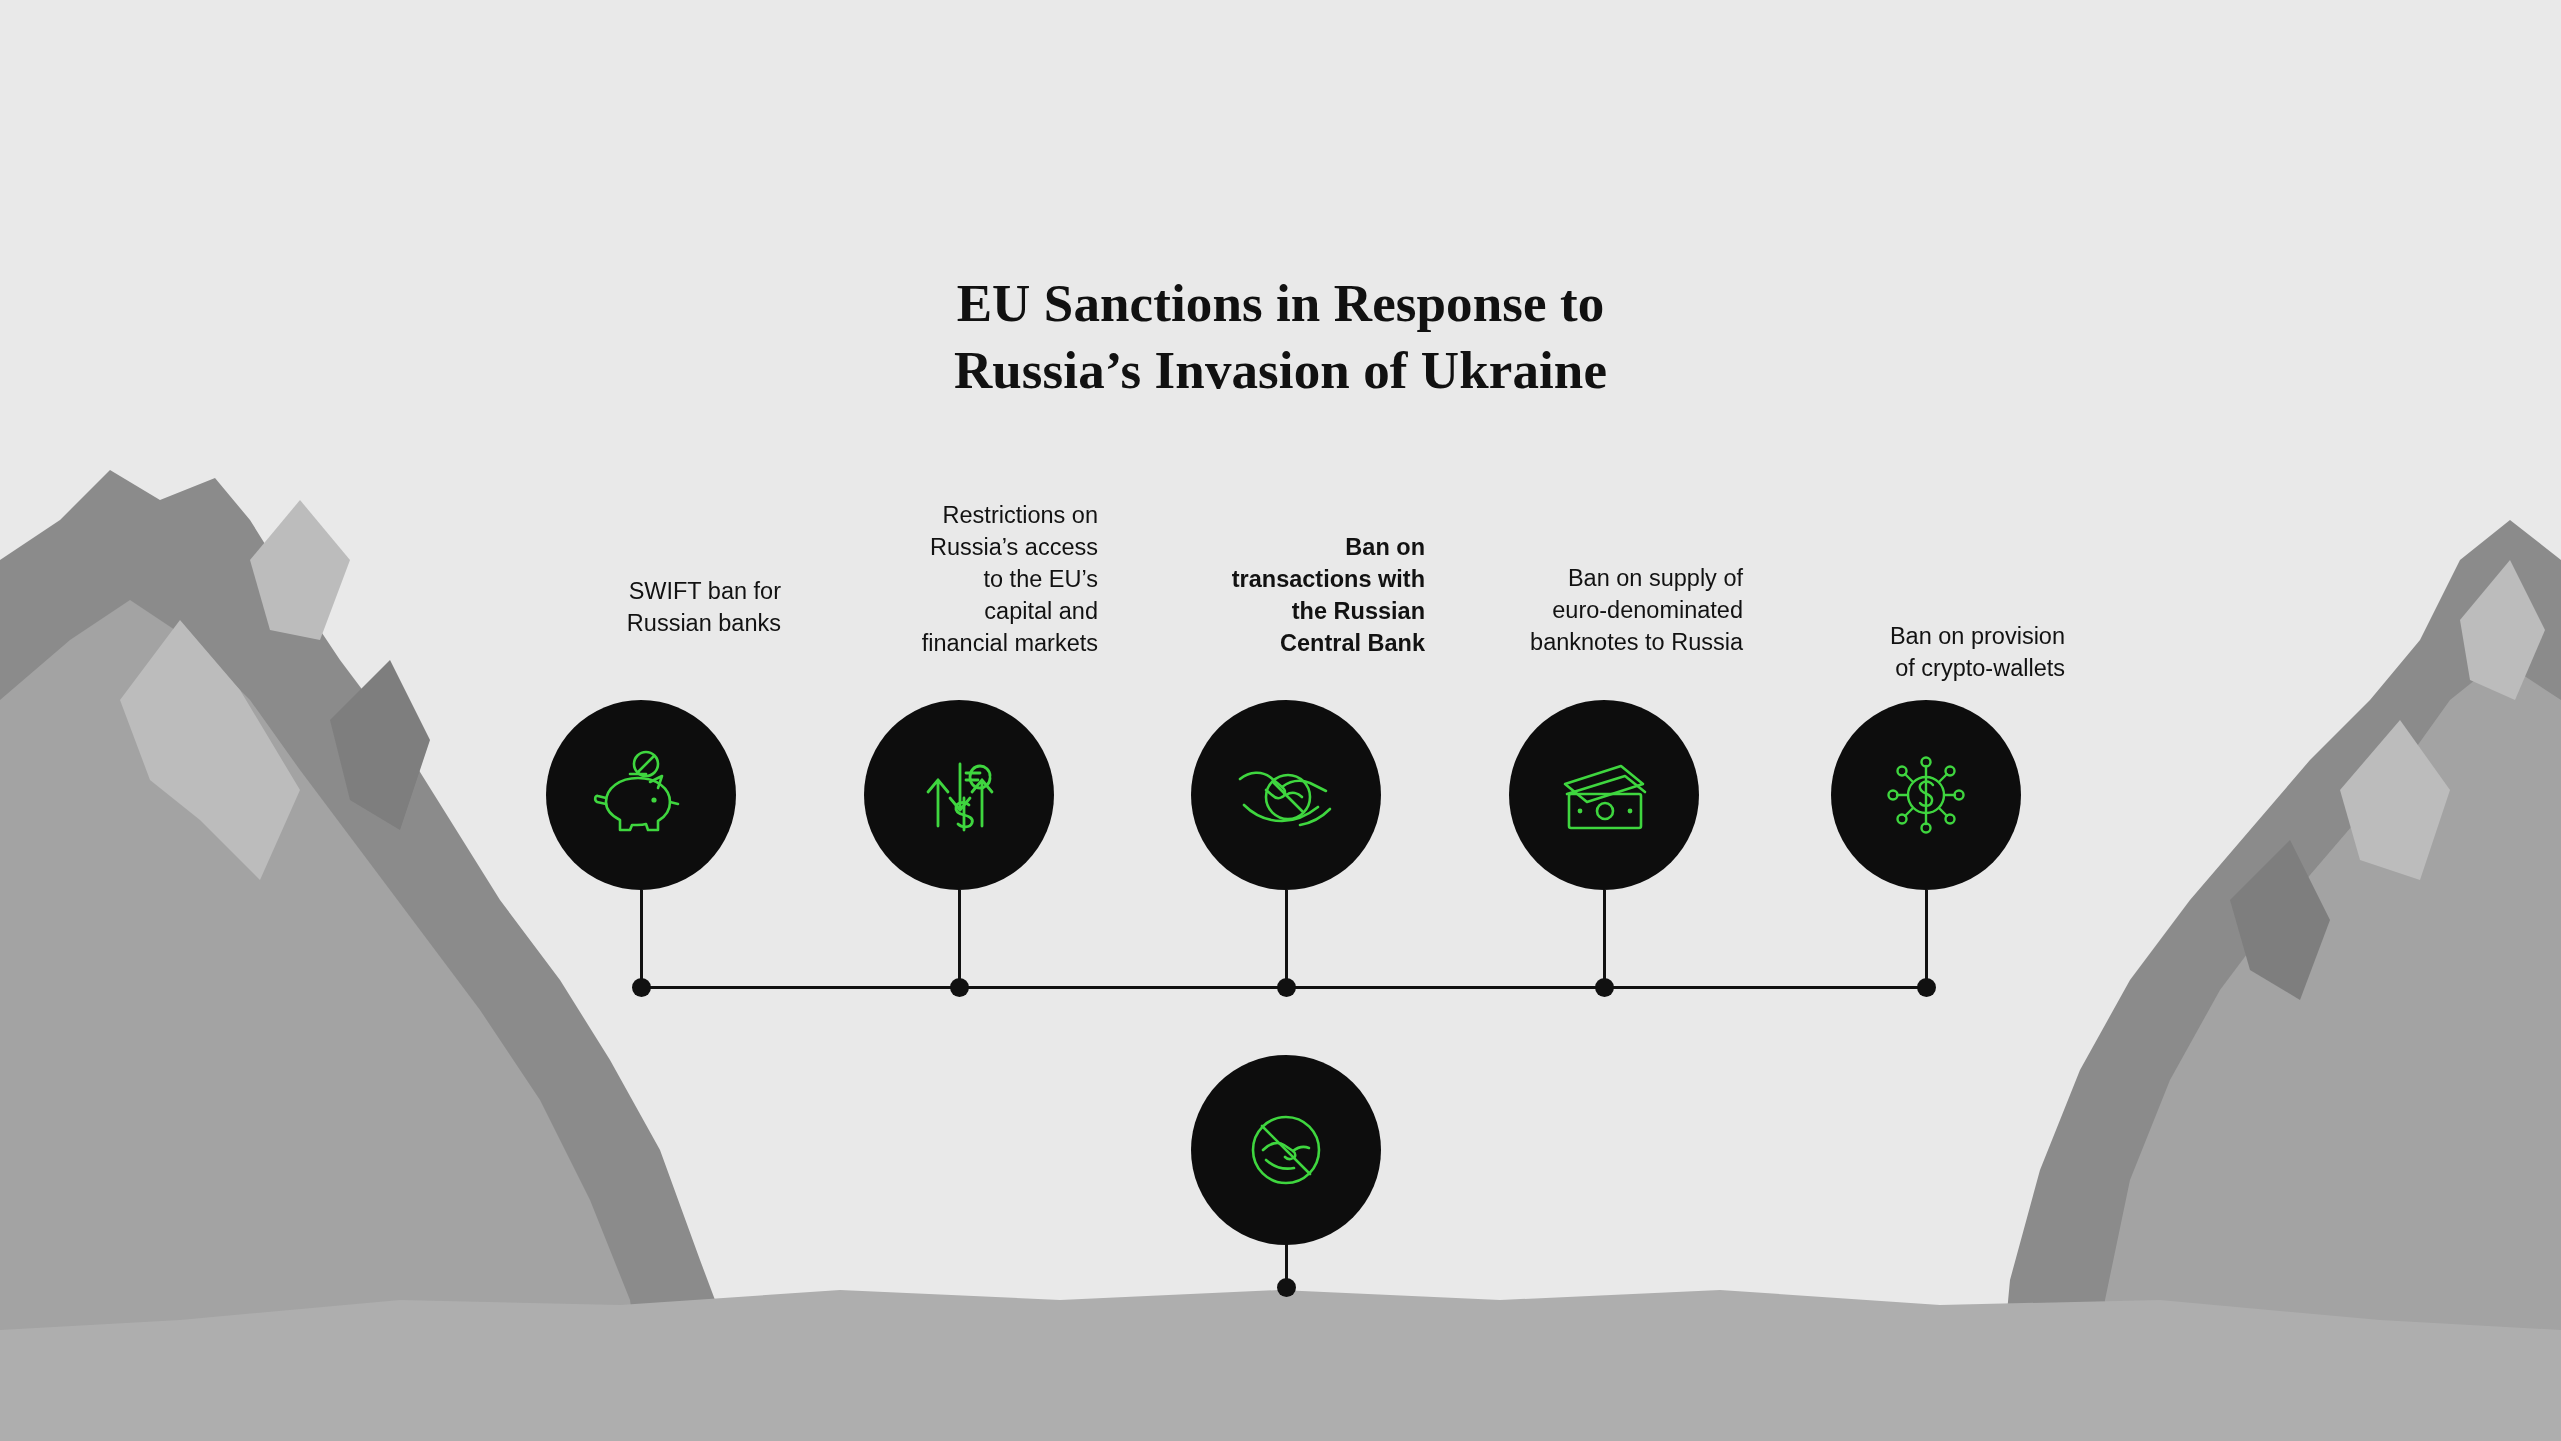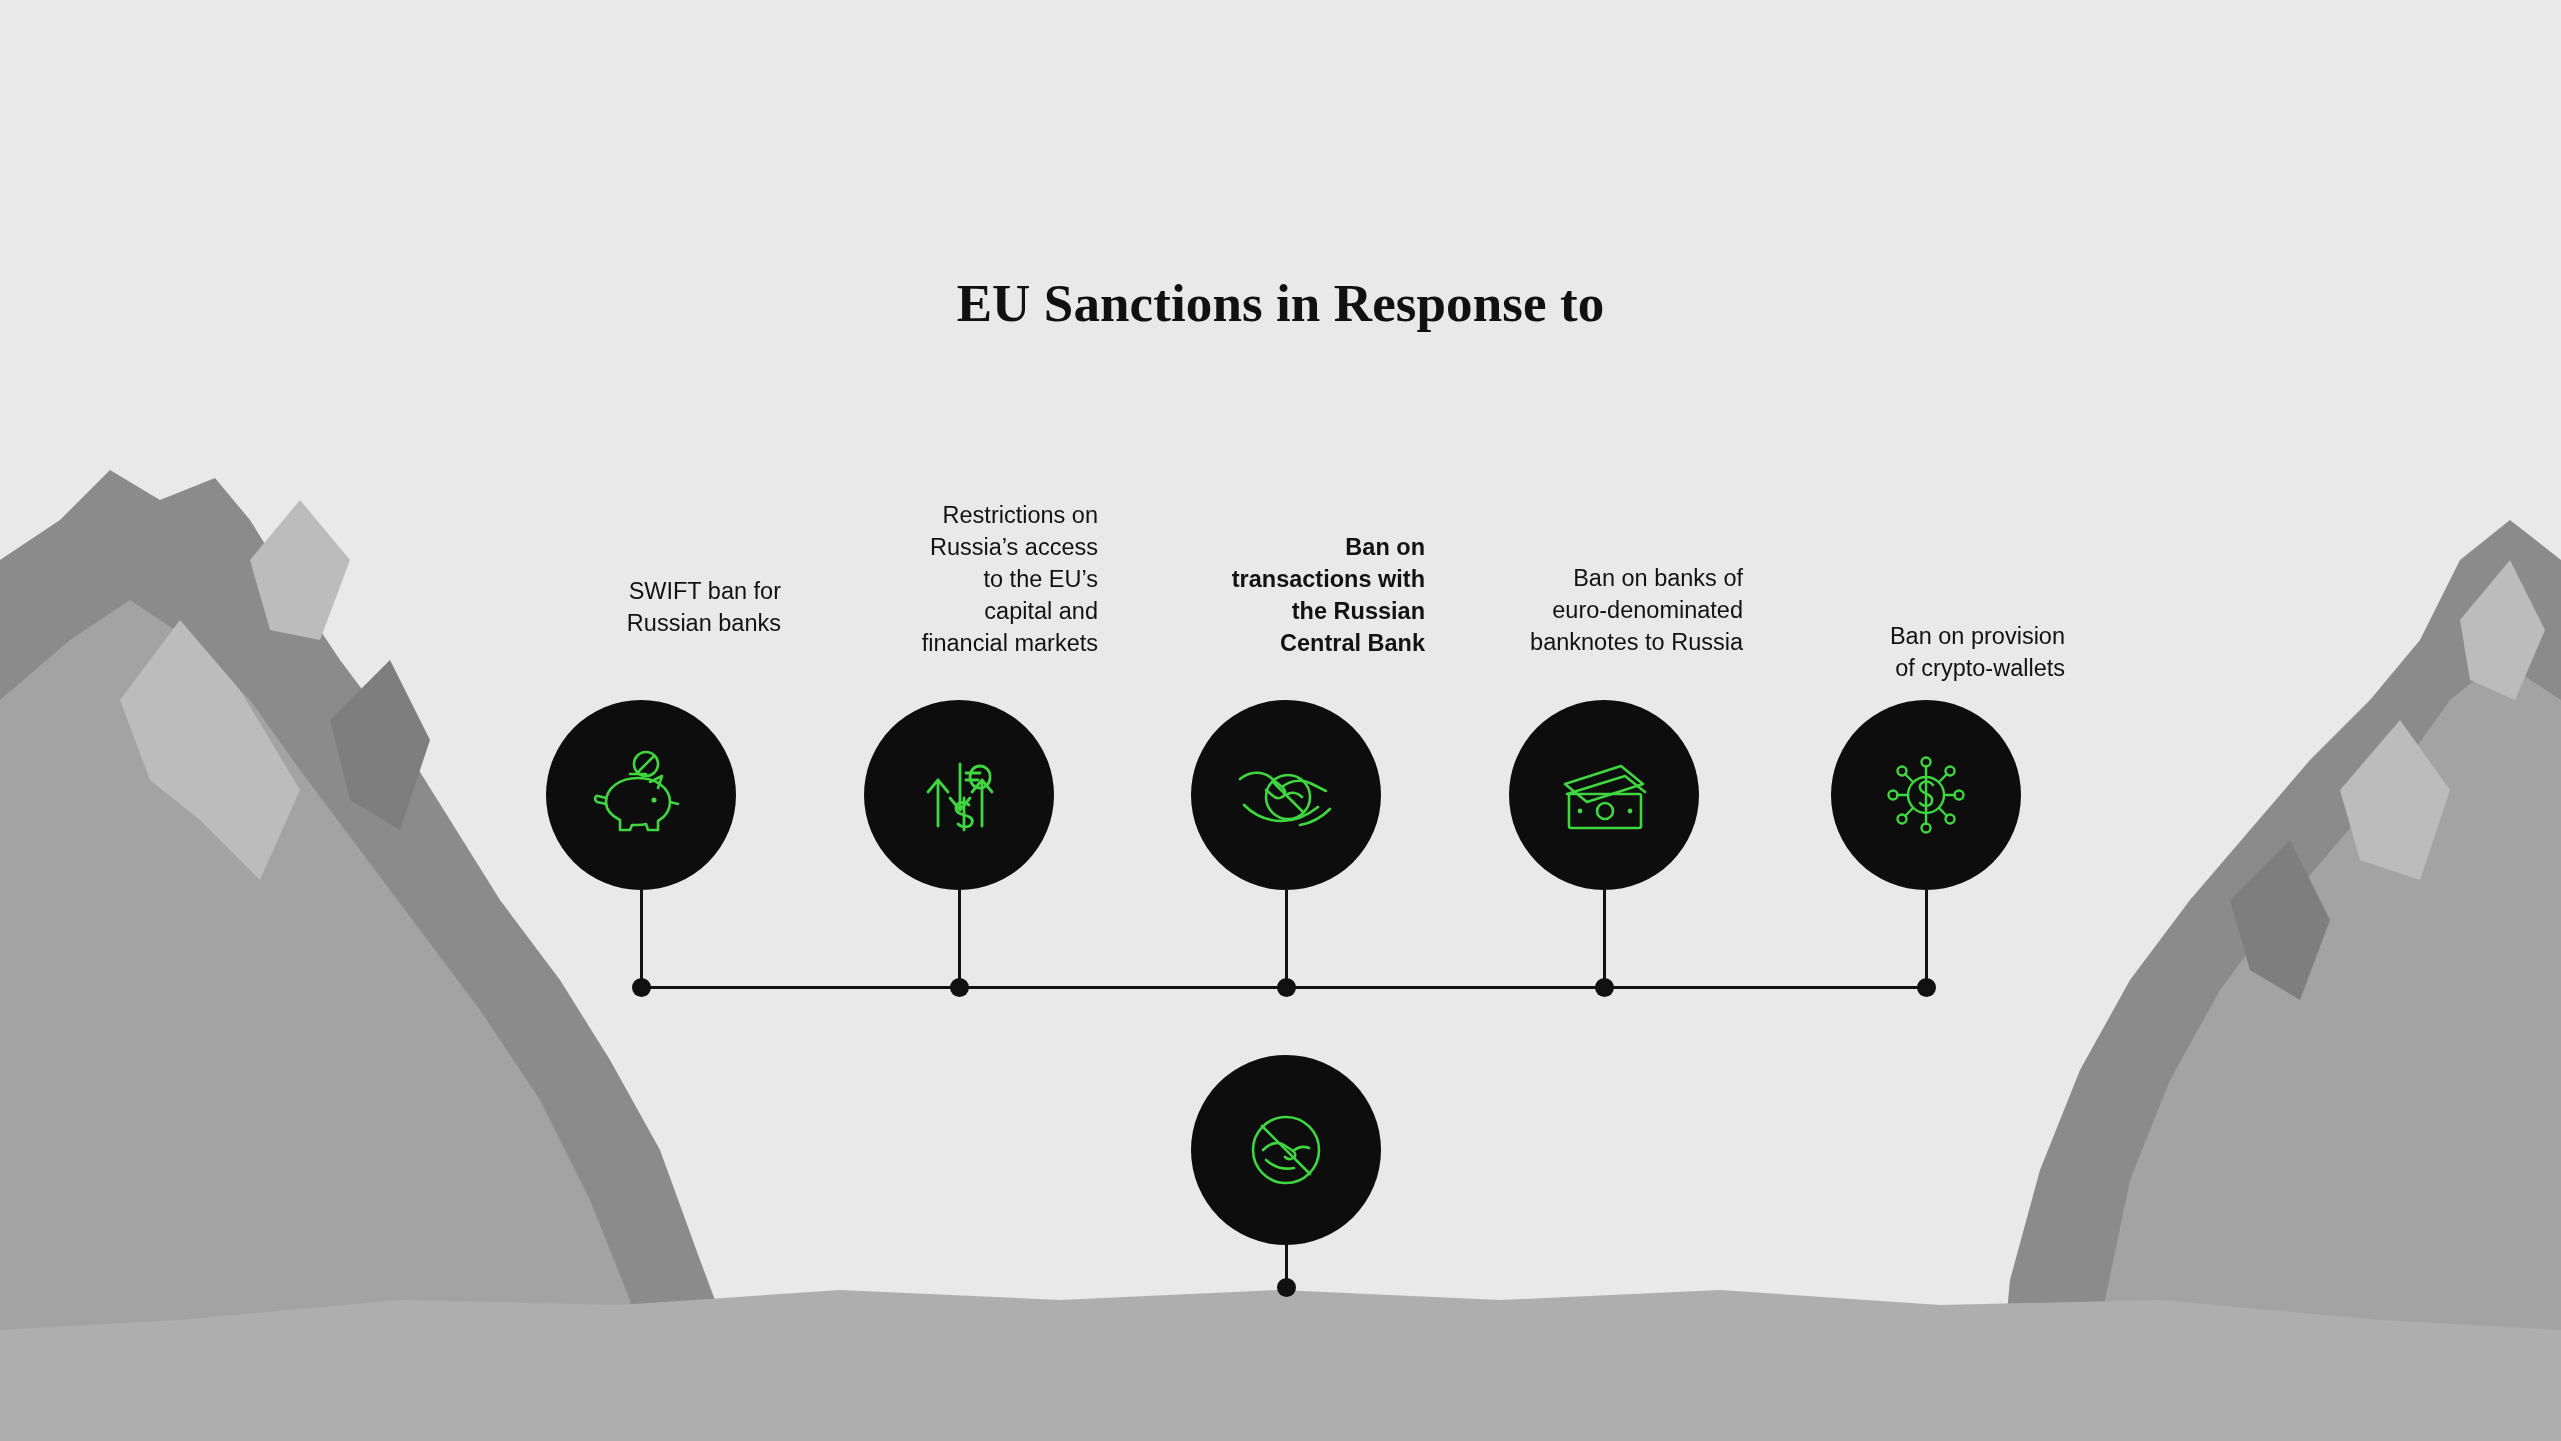--- a/index.html
+++ b/index.html
@@ -116,20 +116,21 @@
     <path fill="#bcbcbc" d="M2340,790 L2400,720 L2450,790 L2420,880 L2360,860 Z"></path>
     <path fill="#bcbcbc" d="M2460,620 L2510,560 L2545,630 L2515,700 L2470,680 Z"></path>
     <path fill="#7e7e7e" d="M2230,900 L2290,840 L2330,920 L2300,1000 L2250,970 Z"></path>
 
     <path fill="#aeaeae" d="M0,1441 L0,1330 L180,1320 L400,1300 L620,1305 L840,1290 L1060,1300 L1280,1290 L1500,1300 L1720,1290 L1940,1305 L2160,1300 L2380,1320 L2561,1330 L2561,1441 Z"></path>
     <rect x="0" y="1408" width="2561" height="33" fill="#aeaeae"></rect>
   </svg>
 
   <div id="title">
     <span>EU Sanctions in Response to</span>
+    <span class="l2">Russia’s Invasion of Ukraine</span>
   </div>
 
   <div id="diagram">
 
     <div id="baseline" style="left:641px; top:986px; width:1292px;"></div>
 
     <div class="label" style="left:501px; top:576px;">
       <div>SWIFT ban for</div>
       <div>Russian banks</div>
     </div>
@@ -195,21 +196,21 @@
             <path d="M104 74 C96 82, 86 88, 74 90"></path>
             <path d="M60 60 C66 56, 72 58, 76 62"></path>
             <circle cx="62" cy="62" r="22"></circle>
             <path d="M47 47 L77 77"></path>
           </g>
         </svg>
       </div>
     </div>
 
     <div class="label" style="left:1463px; top:563px;">
-      <div>Ban on banks of</div>
+      <div>Ban on supply of</div>
       <div>euro-denominated</div>
       <div>banknotes to Russia</div>
     </div>
     <div class="stem" style="left:1603px; top:890px; height:96px;"></div>
     <div class="dot" style="left:1595px; top:978px;"></div>
     <div class="node" style="left:1509px; top:700px;">
       <div class="disc">
         <svg width="115" height="115" viewBox="0 0 115 115">
           <g fill="none" stroke="#3fd63f" stroke-width="2.6" stroke-linecap="round" stroke-linejoin="round">
             <path d="M18 46 L74 28 L96 46 L40 64 Z"></path>

